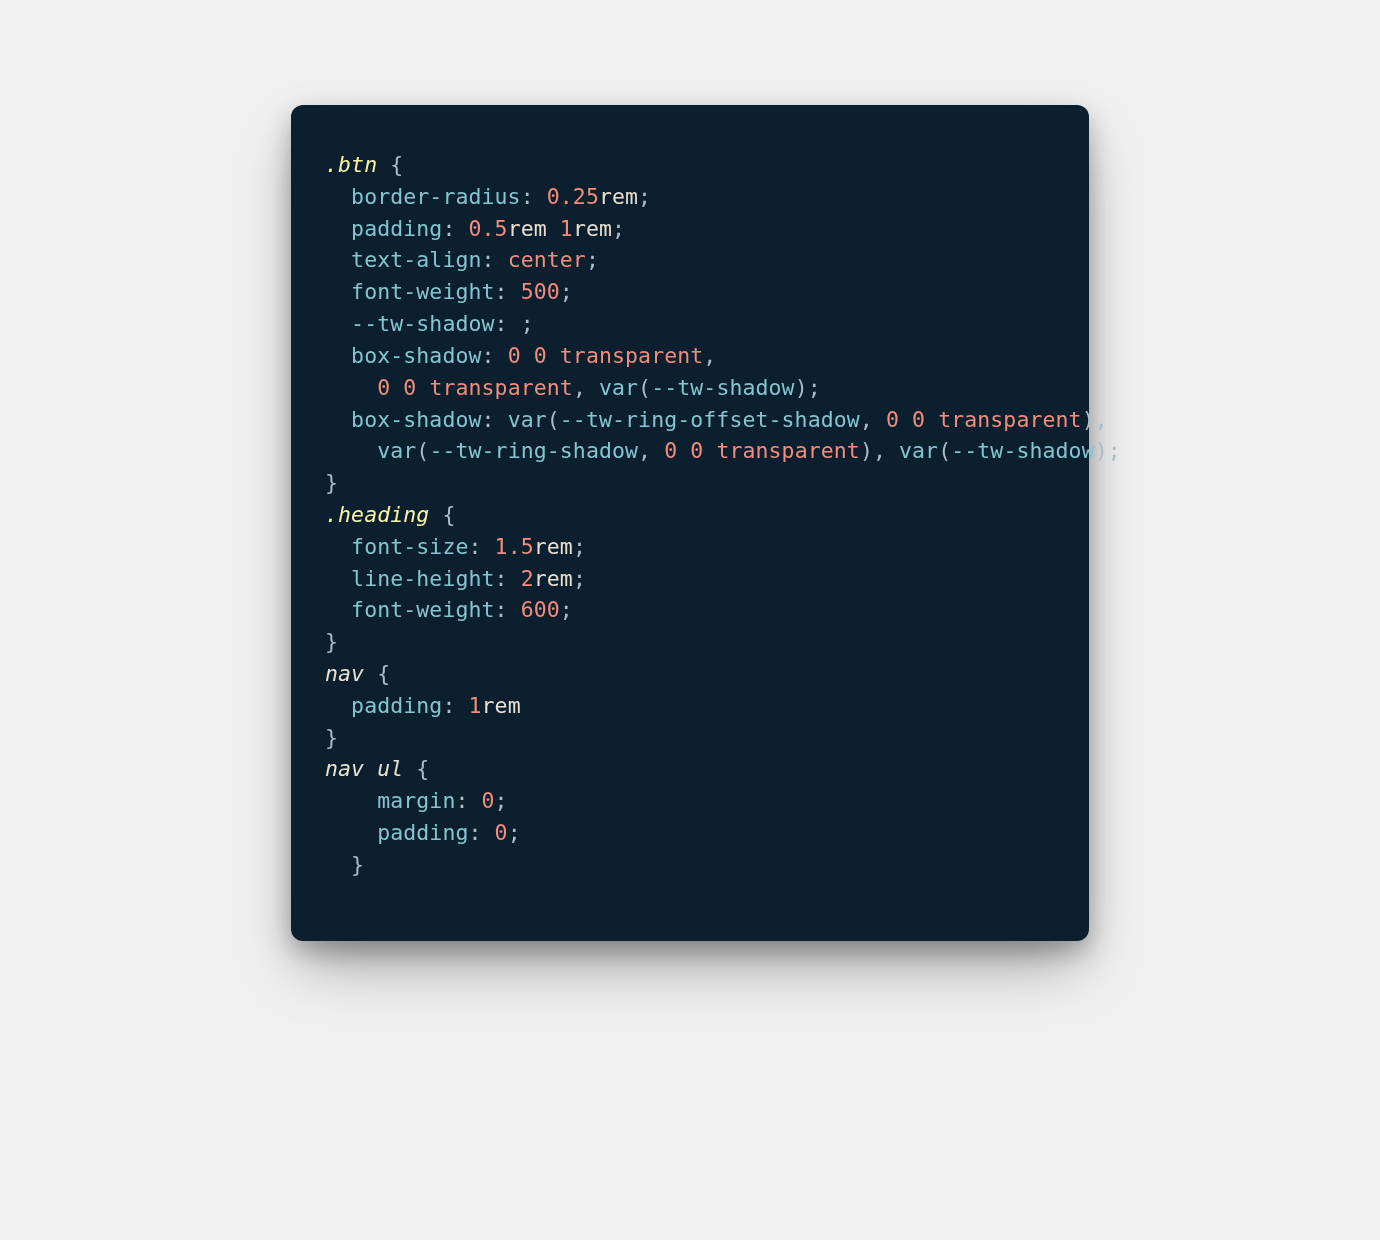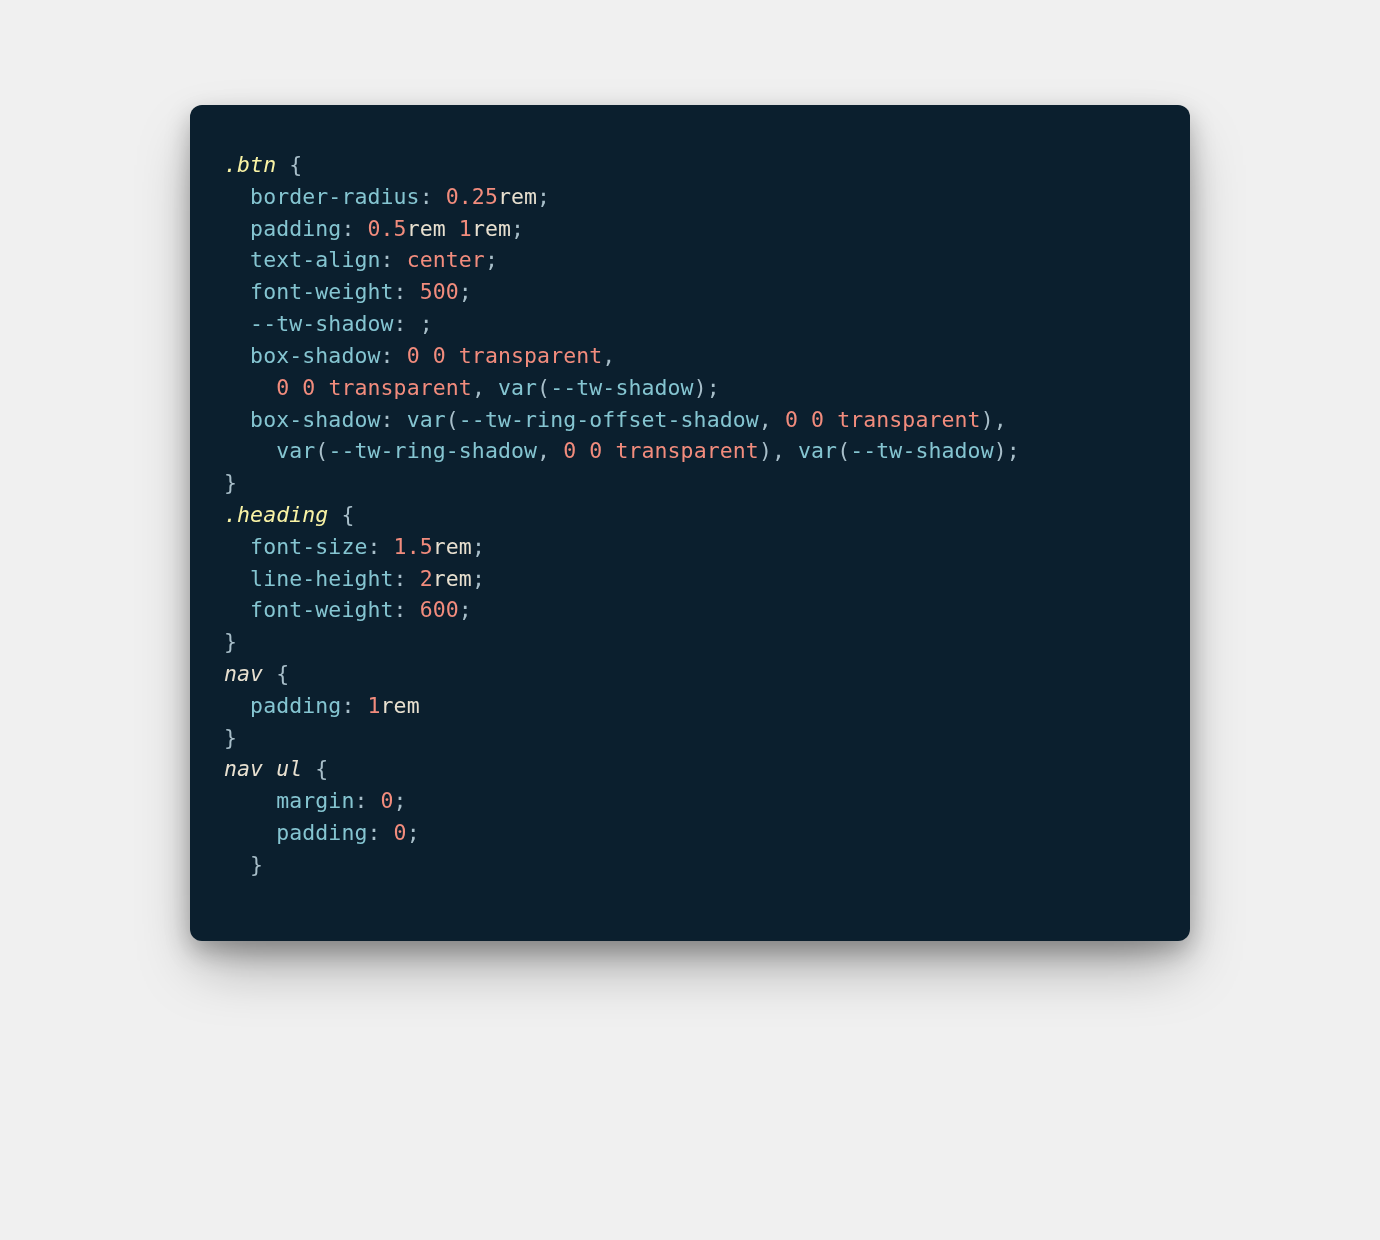--- a/index.html
+++ b/index.html
@@ -14,21 +14,21 @@
       display: flex;
       align-items: flex-start;
       justify-content: center;
       padding-top: 105px;
       font-family: ui-monospace, "SF Mono", "Cascadia Code", "Consolas", Menlo, monospace;
     }
     .code-block {
       background: #0b1f2e;
       border-radius: 12px;
       padding: 44px 34px 60px 34px;
-      width: 1000px;
+      width: 798px;
       box-shadow: 0 30px 60px -10px rgba(0,0,0,0.35), 0 10px 25px rgba(0,0,0,0.25);
     }
     .code-block pre {
       margin: 0;
       font-family: ui-monospace, "SF Mono", "Cascadia Code", "Consolas", Menlo, monospace;
       font-size: 21.5px;
       line-height: 1.48;
       white-space: pre;
       color: #a8bec9;
       letter-spacing: 0.1px;

